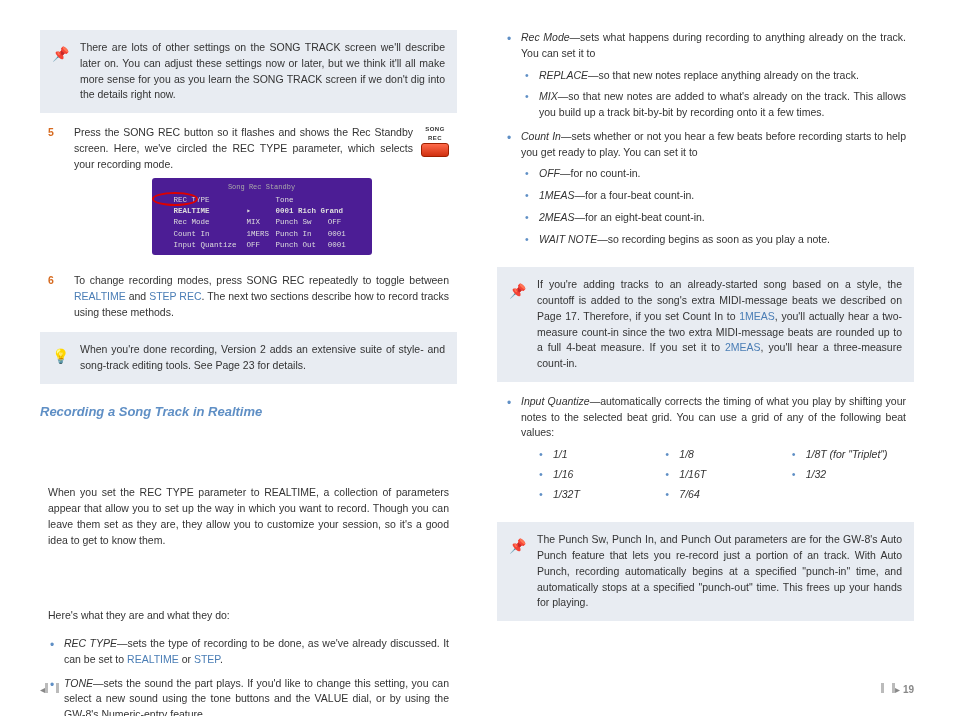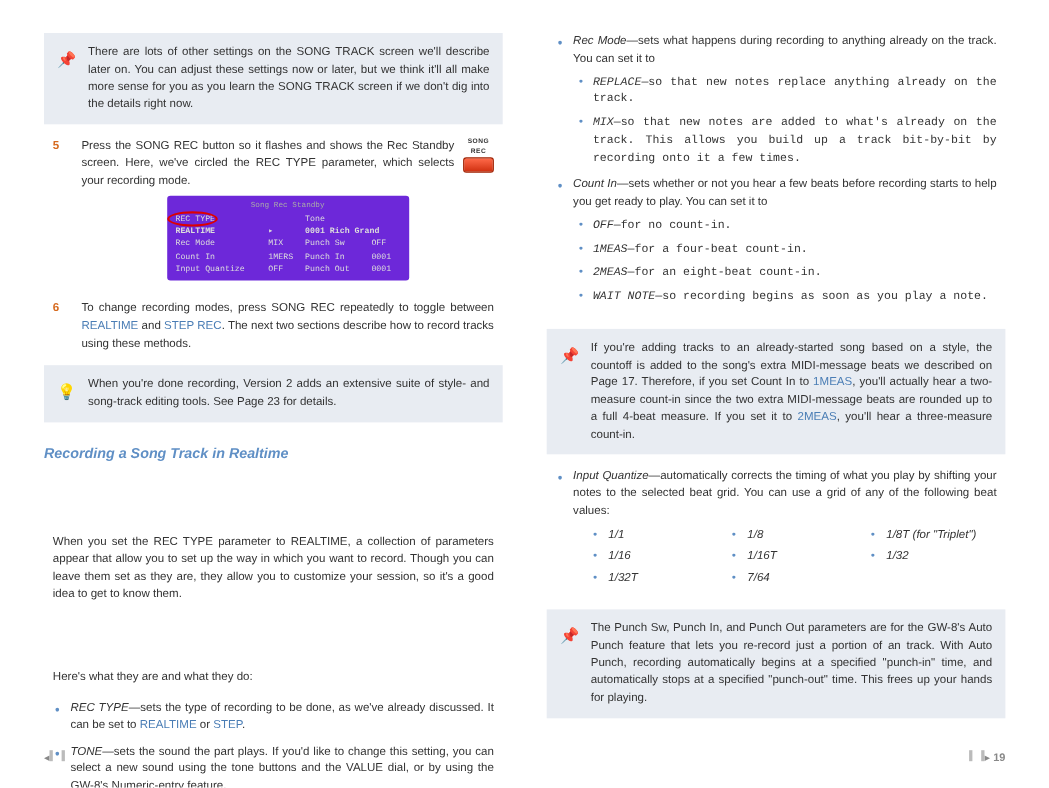--- a/index.html
+++ b/index.html
@@ -70,25 +70,25 @@
     width: 28px;
     height: 14px;
     background: linear-gradient(#ff6a4a,#d03010);
     border-radius: 3px;
     border: 1px solid #a02000;
     margin: 0 auto;
   }
   .lcd {
     width: 220px;
     margin: 6px auto;
-    background: #6d28d9;
+    background: #4c1d95;
     color: #ddd;
     font-family: "Courier New", monospace;
     font-size: 7.5px;
-    padding: 4px 6px;
+    padding: 4px 20px;
     border-radius: 3px;
     position: relative;
   }
   .lcd .title {
     text-align: center;
     font-size: 7px;
     color: #aaa;
     margin-bottom: 2px;
   }
   .lcd table { width: 100%; border-collapse: collapse; }
@@ -125,21 +125,20 @@
     content: "•";
     position: absolute;
     left: -14px;
     color: #5f8fc5;
     font-size: 12px;
   }
   ul.sub {
     list-style: none;
     padding-left: 18px;
     margin-top: 6px;
-    font-family: Liberation Mono, monospace;
   }
   ul.sub > li {
     position: relative;
     margin-bottom: 6px;
     text-align: justify;
   }
   ul.sub > li::before {
     content: "•";
     position: absolute;
     left: -14px;

